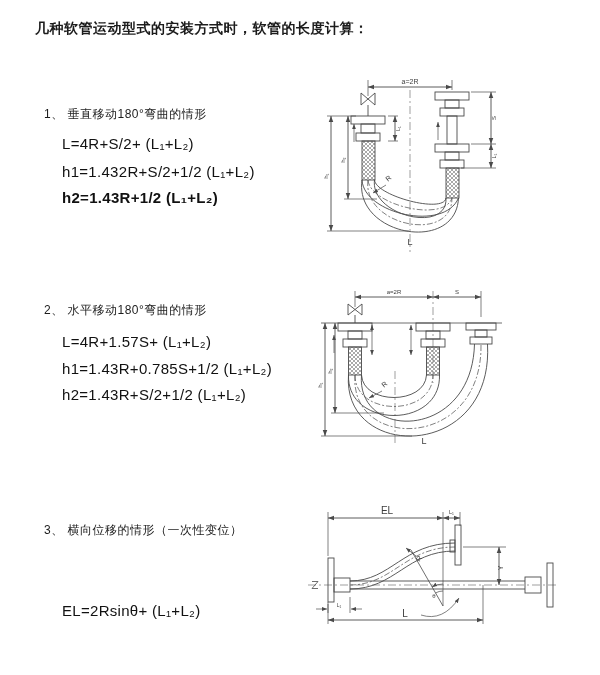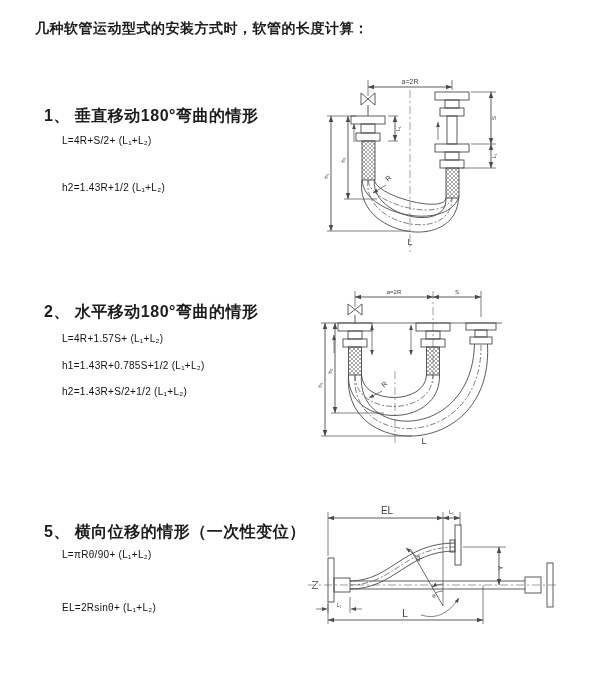--- a/index.html
+++ b/index.html
@@ -1,43 +1,43 @@
 <!DOCTYPE html>
 <html><head>
 <meta charset="utf-8">
 <style>
   html,body{margin:0;padding:0;background:#fff;}
   .page{
     position:relative;width:600px;height:675px;background:#ffffff;
     font-family:"Liberation Sans","DejaVu Sans",sans-serif;color:#1c1c1c;overflow:hidden;
   }
   .title{position:absolute;left:35px;top:20px;font-size:14px;font-weight:bold;letter-spacing:.5px;}
-  .sec-head{position:absolute;font-size:16px;font-weight:bold;letter-spacing:.5px;}
-  .formula{position:absolute;left:62px;font-size:10px;font-weight:normal;color:#111;letter-spacing:.3px;white-space:pre;}
+  .sec-head{position:absolute;font-size:12px;font-weight:normal;letter-spacing:.5px;}
+  .formula{position:absolute;left:62px;font-size:15px;font-weight:normal;color:#111;letter-spacing:.3px;white-space:pre;}
   .diag{position:absolute;}
   svg text{font-family:"Liberation Sans","DejaVu Sans",sans-serif;fill:#3c3c3c;}
 </style>
 </head>
 <body>
 
 <div class="page">
 
   <div class="title">几种软管运动型式的安装方式时，软管的长度计算：</div>
 
   <div class="sec-head" style="left:44px;top:106px;">1、 垂直移动180°弯曲的情形</div>
   <div class="formula" style="top:135px;">L=4R+S/2+ (L₁+L₂)</div>
-  <div class="formula" style="top:182px;">h2=1.43R+1/2 (L₁+L₂)</div>
+  <div class="formula" style="top:163px;">h1=1.432R+S/2+1/2 (L₁+L₂)</div>
+  <div class="formula" style="top:189px;font-weight:bold;">h2=1.43R+1/2 (L₁+L₂)</div>
 
   <div class="sec-head" style="left:44px;top:302px;">2、 水平移动180°弯曲的情形</div>
   <div class="formula" style="top:333px;text-align:center;">L=4R+1.57S+ (L₁+L₂)</div>
   <div class="formula" style="top:360px;">h1=1.43R+0.785S+1/2 (L₁+L₂)</div>
   <div class="formula" style="top:386px;">h2=1.43R+S/2+1/2 (L₁+L₂)</div>
 
-  <div class="sec-head" style="left:44px;top:522px;">5、 横向位移的情形（一次性变位）</div>
-  <div class="formula" style="top:549px;">L=πRθ/90+ (L₁+L₂)</div>
+  <div class="sec-head" style="left:44px;top:522px;">3、 横向位移的情形（一次性变位）</div>
   <div class="formula" style="top:602px;">EL=2Rsinθ+ (L₁+L₂)</div>
 
   <svg class="diag" style="left:310px;top:68px;" width="262" height="190" viewBox="0 0 262 190">
     <defs>
       <marker id="a1" viewBox="0 0 10 10" refX="9" refY="5" markerWidth="8" markerHeight="8" orient="auto-start-reverse">
         <path d="M0,1.6 L9,5 L0,8.4 Z" fill="#4a4a4a"></path>
       </marker>
       <pattern id="p1" width="4" height="4" patternUnits="userSpaceOnUse">
         <path d="M0,4 L4,0 M0,0 L4,4" stroke="#6f6f6f" stroke-width="0.6"></path>
       </pattern>

